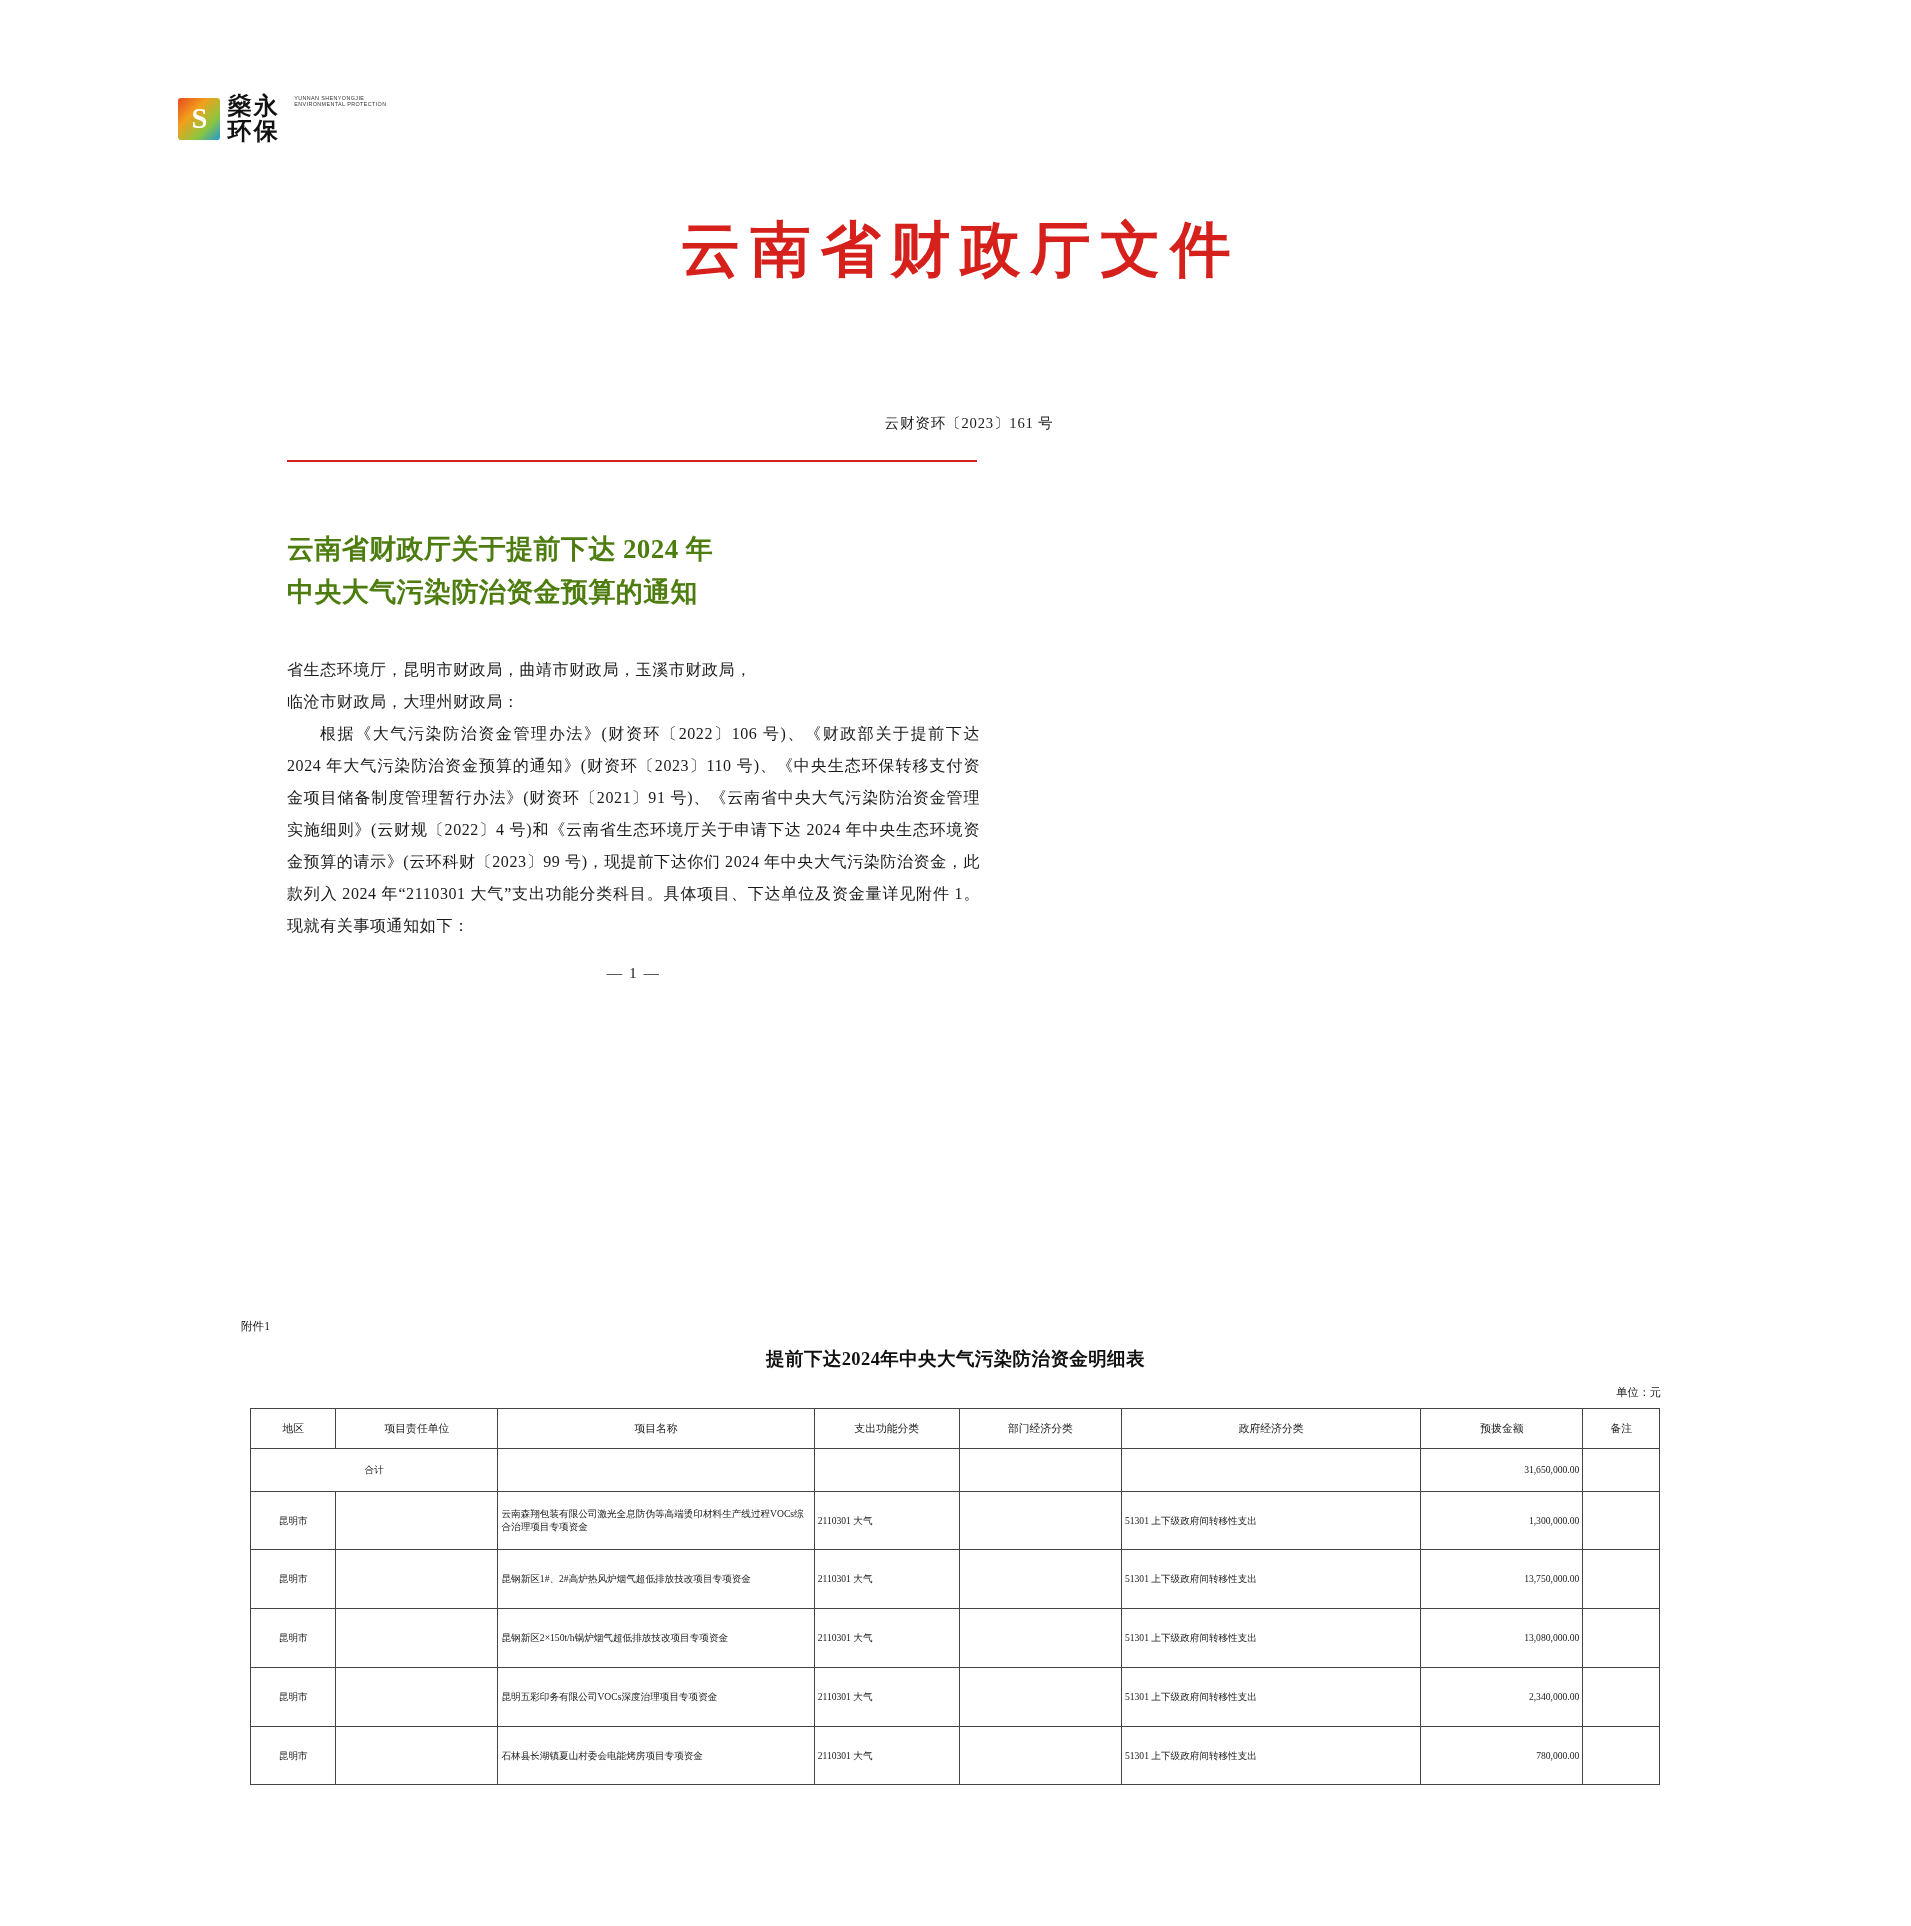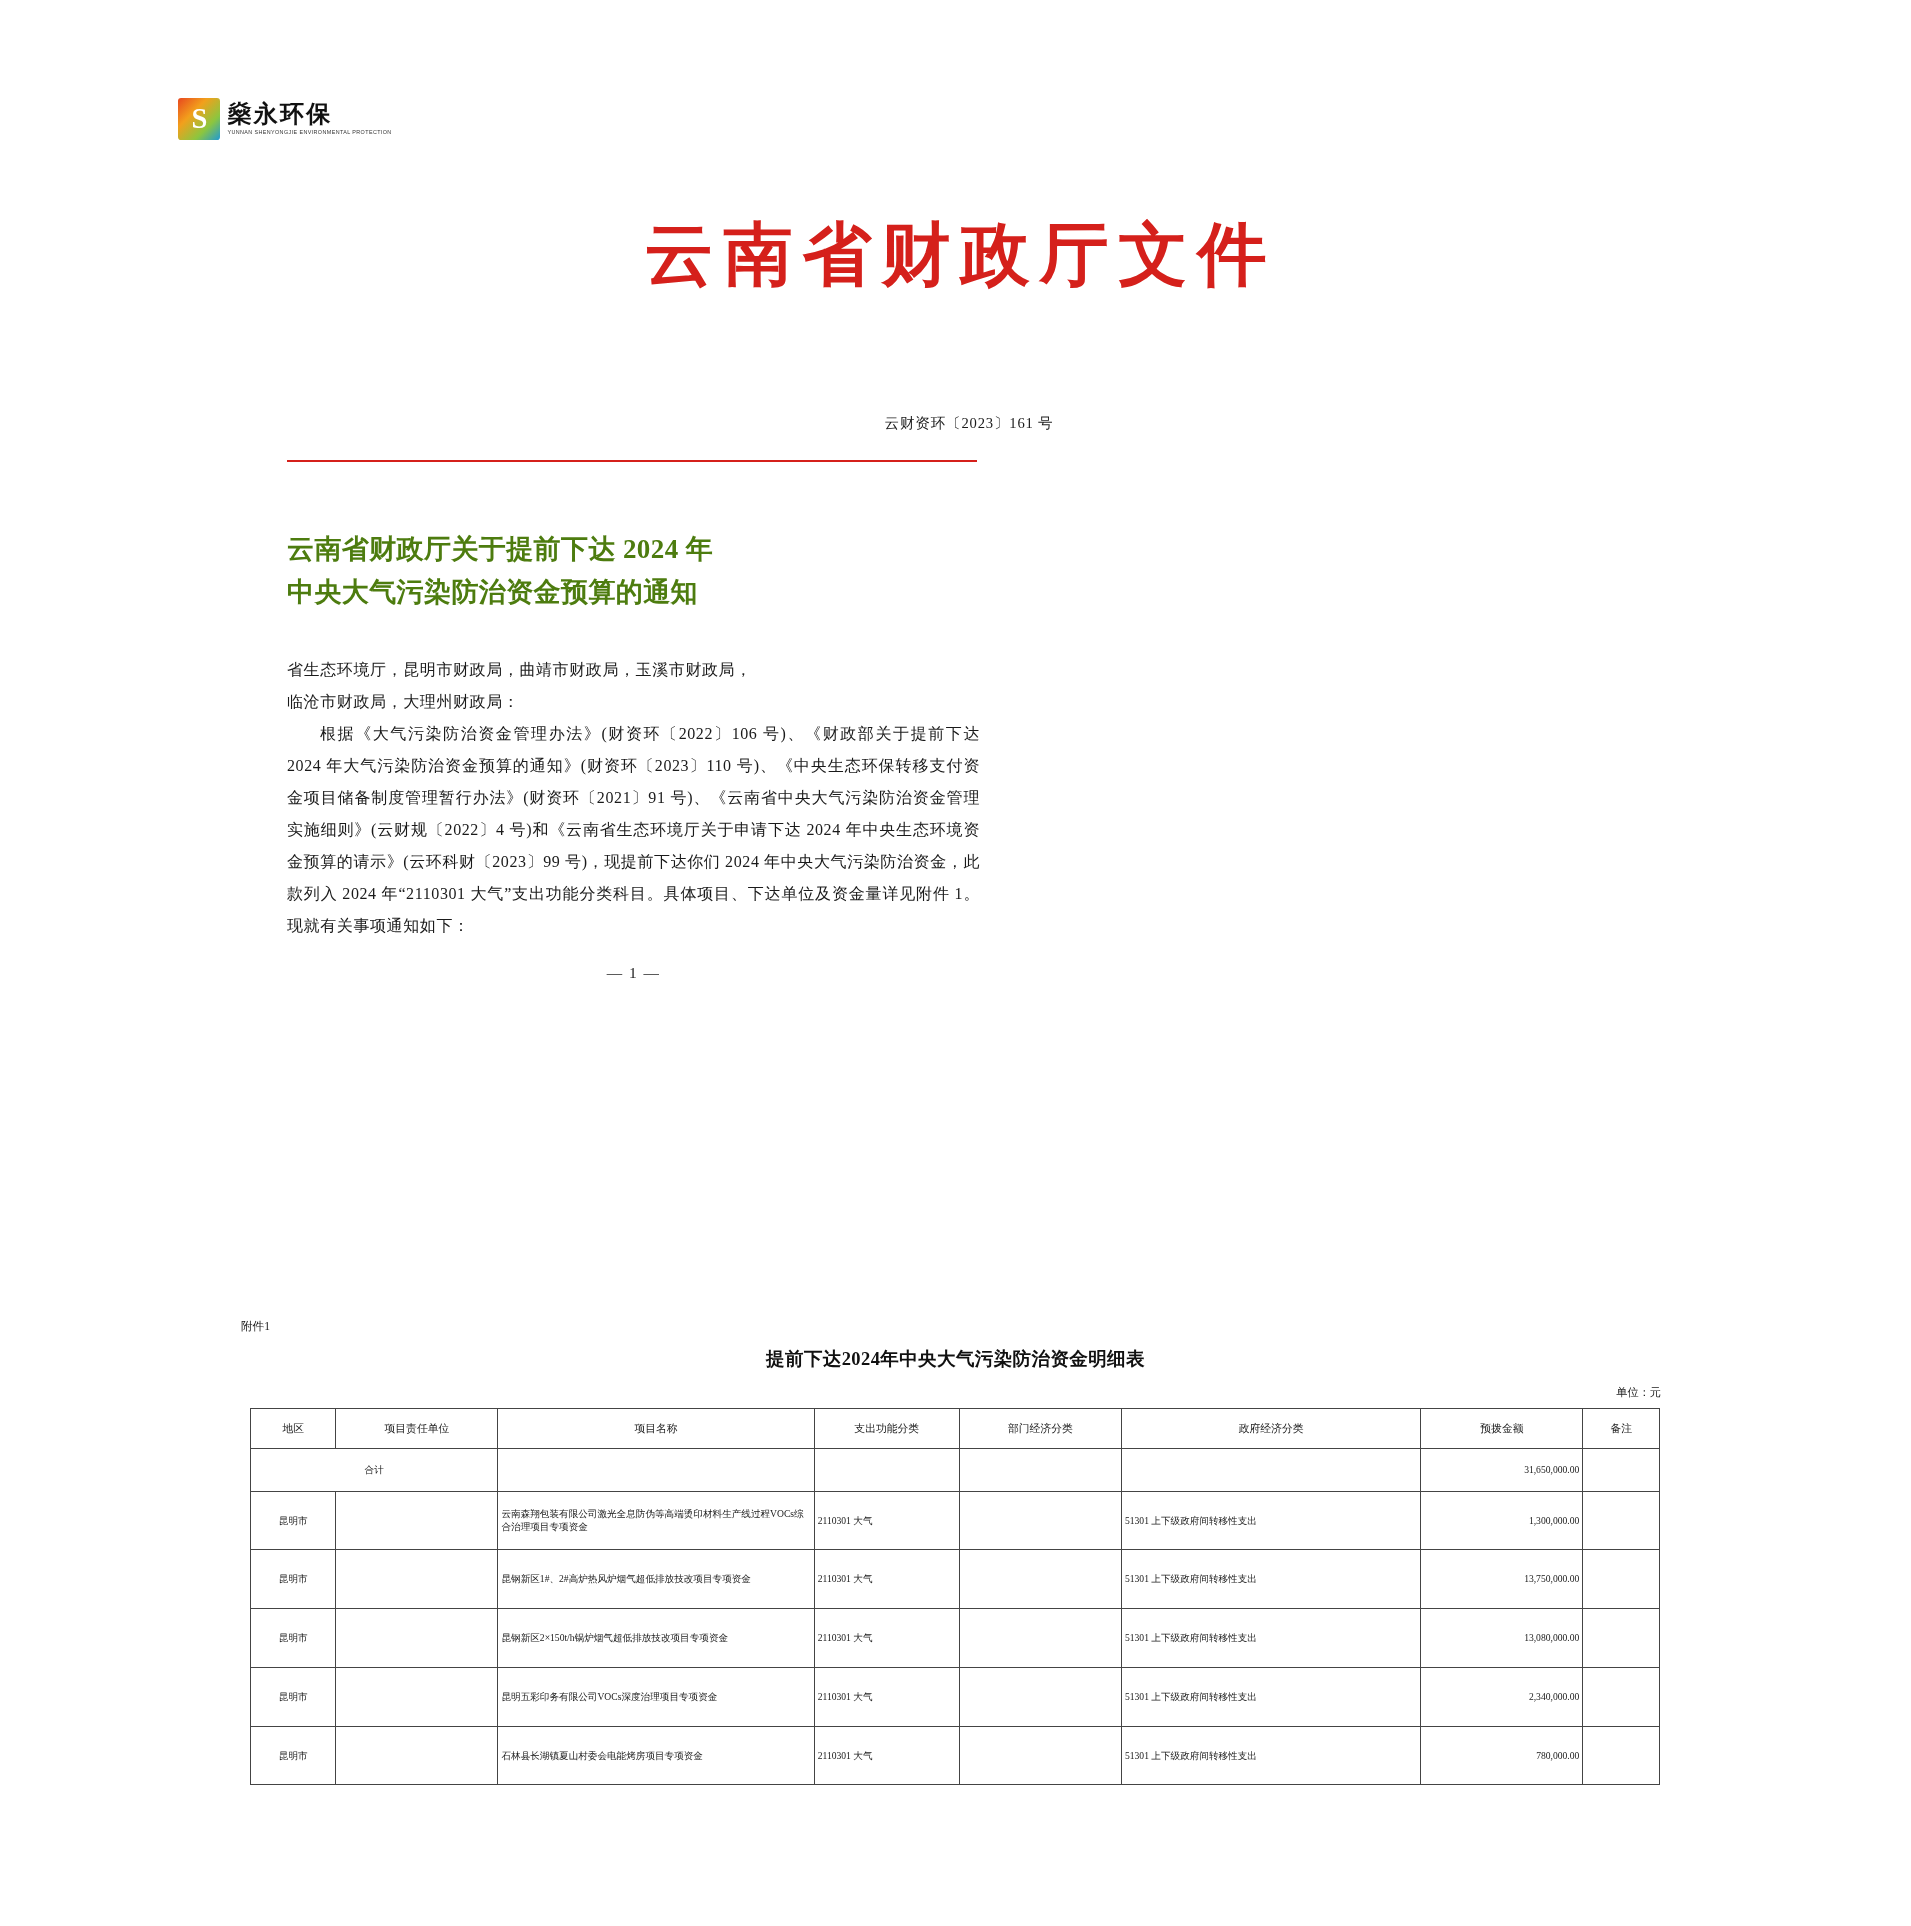--- a/index.html
+++ b/index.html
@@ -49,21 +49,21 @@
     display: flex;
     align-items: center;
     justify-content: center;
     color: #ffffff;
     font-size: 28.5px;
     font-weight: bold;
     font-family: "Liberation Serif", serif;
   }
   .logo-text {
     display: flex;
-    flex-direction: column;
+    flex-direction: row;
     justify-content: center;
     line-height: 1.05;
   }
   .logo-cn {
     font-size: 24px;
     font-weight: bold;
     letter-spacing: 2.3px;
     color: #111;
     font-family: "DejaVu Sans", sans-serif;
   }
@@ -77,21 +77,21 @@
 
   
   .masthead {
     position: absolute;
     left: 0;
     right: 0;
     top: 216px;
     text-align: center;
   }
   .masthead-title {
-    font-size: 69px;
+    font-size: 60px;
     font-weight: bold;
     color: #d5201b;
     letter-spacing: 10px;
     font-family: "DejaVu Serif", serif;
     text-indent: 10px;
     line-height: 1.1;
   }
 
   .doc-number {
     position: absolute;

